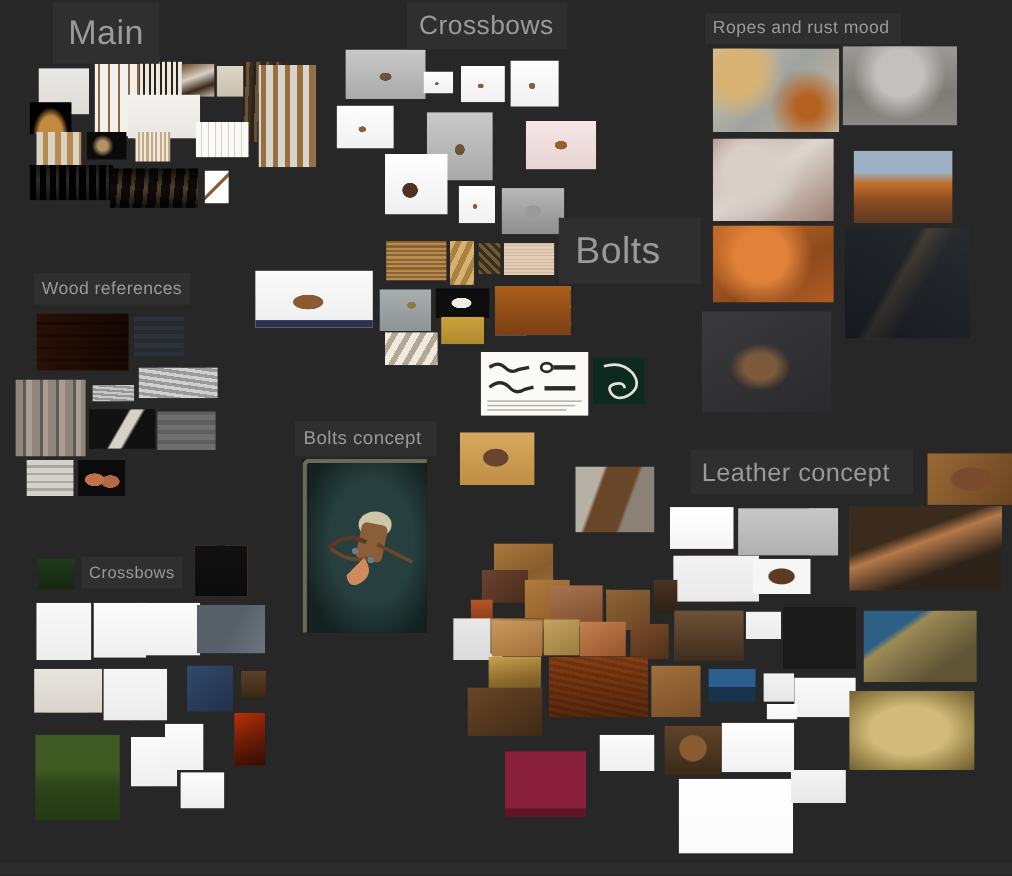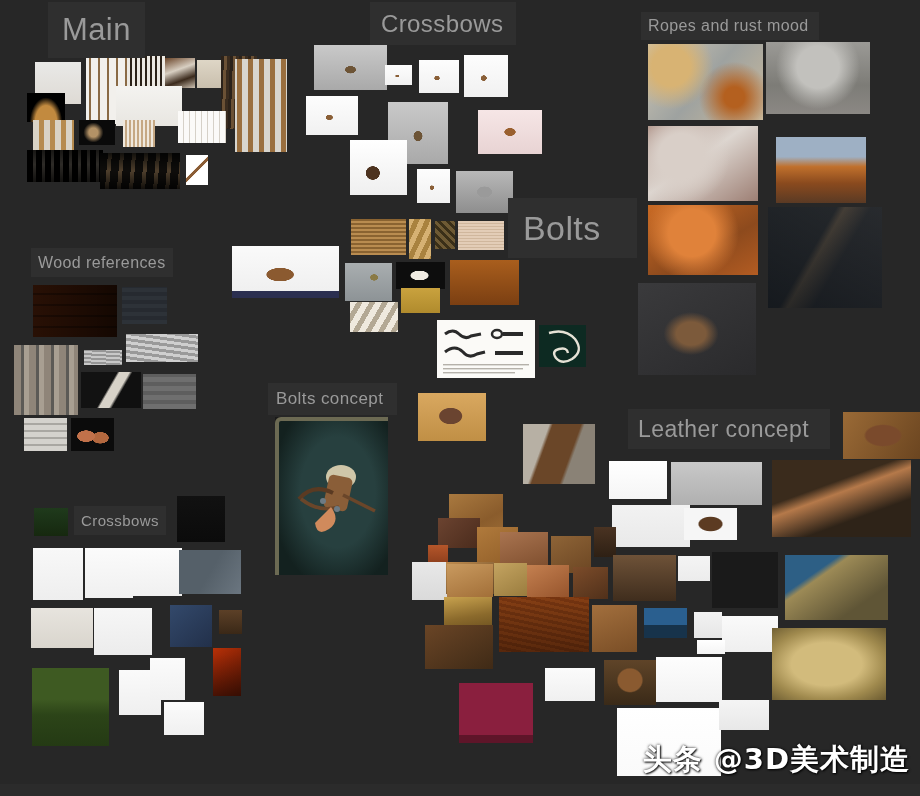--- a/index.html
+++ b/index.html
@@ -419,15 +419,14 @@
   <div id="labels-layer">
       <div class="section-label" style="left: 48px; top: 2px; width: 97px; height: 56px; font-size: 31px; padding-left: 14px;">Main</div>
       <div class="section-label" style="left: 370px; top: 2px; width: 146px; height: 43px; font-size: 24px; padding-left: 11px;">Crossbows</div>
       <div class="section-label" style="left: 641px; top: 12px; width: 178px; height: 28px; font-size: 16px; padding-left: 7px;">Ropes and rust mood</div>
       <div class="section-label" style="left: 31px; top: 248px; width: 142px; height: 29px; font-size: 16px; padding-left: 7px;">Wood references</div>
       <div class="section-label" style="left: 508px; top: 198px; width: 129px; height: 60px; font-size: 34px; padding-left: 15px;">Bolts</div>
       <div class="section-label" style="left: 268px; top: 383px; width: 129px; height: 32px; font-size: 17px; padding-left: 8px;">Bolts concept</div>
       <div class="section-label" style="left: 628px; top: 409px; width: 202px; height: 40px; font-size: 23px; padding-left: 10px;">Leather concept</div>
       <div class="section-label" style="left: 74px; top: 506px; width: 92px; height: 29px; font-size: 15px; padding-left: 7px;">Crossbows</div>
     </div>
-  <div id="watermark">头条 @3D美术制造</div>
   <div id="bottombar"></div>
 </div>
 
 </body></html>

